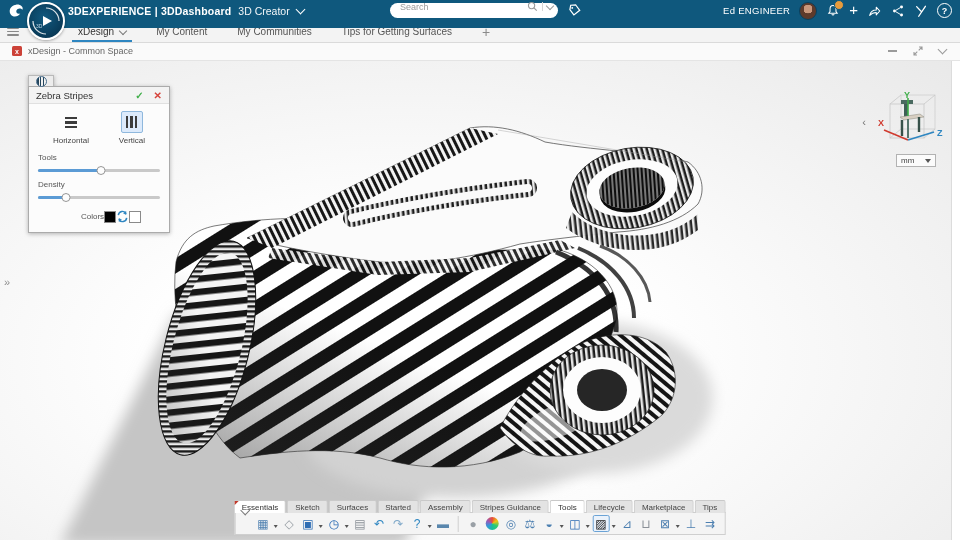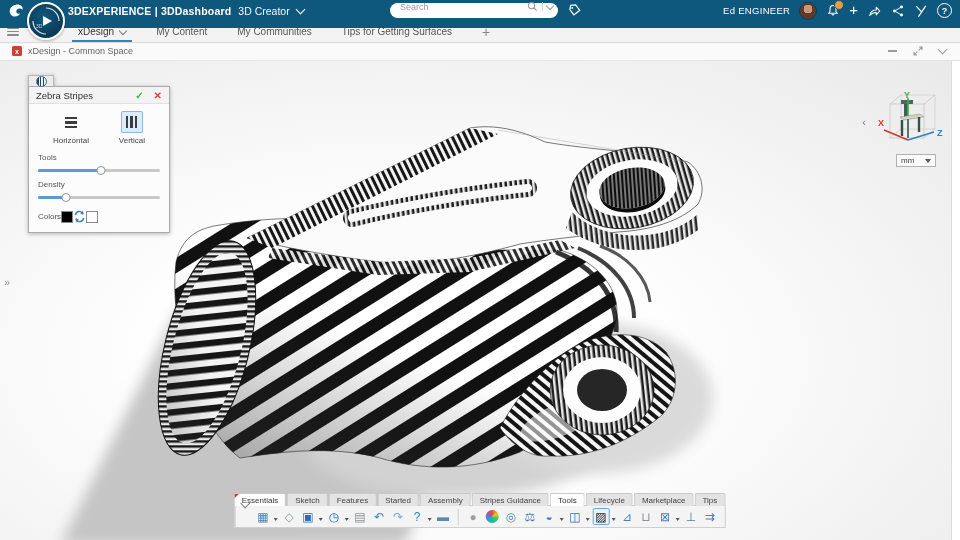--- a/index.html
+++ b/index.html
@@ -90,33 +90,33 @@
       border:1px solid transparent;border-radius:2px;box-sizing:border-box;}
   .oi.selected{background:#dceafb;border-color:#8fb8dd;}
   .hbars{width:12px;height:11px;background:repeating-linear-gradient(to bottom,#3c3c3c 0 2.4px,transparent 2.4px 4.4px);}
   .vbars{width:11px;height:12px;background:repeating-linear-gradient(to right,#3c3c3c 0 2.4px,transparent 2.4px 4.4px);}
   .sl-label{font-size:8px;color:#555;margin:5px 0 3px;}
   .slider{position:relative;height:10px;}
   .track{position:absolute;top:4px;left:0;right:0;height:2.5px;background:#c9c9c9;border-radius:2px;}
   .fill{position:absolute;top:4px;left:0;height:2.5px;background:#5b9bd5;border-radius:2px;}
   .thumb{position:absolute;top:1px;width:9px;height:9px;background:#fdfdfd;border:1px solid #979797;
          border-radius:50%;transform:translateX(-50%);box-sizing:border-box;}
-  .colors-row{display:flex;align-items:center;margin-top:8px;font-size:8px;color:#555;}
+  .colors-row{display:flex;align-items:center;margin-top:8px;font-size:8px;color:#555;margin-left:43px;}
   .swatch{width:12px;height:12px;border:1px solid #8a8a8a;box-sizing:border-box;}
 
   
   .vcube{position:absolute;right:14px;top:28px;width:72px;height:66px;}
   .vchev{position:absolute;right:94px;top:56px;color:#777;font-size:11px;}
   .units{position:absolute;right:24px;top:94px;width:40px;height:13px;border:1px solid #b2b2b2;background:#fbfbfb;
          font-size:8px;color:#444;display:flex;align-items:center;justify-content:space-between;
          padding:0 4px;box-sizing:border-box;}
   .uarr{width:0;height:0;border-left:3px solid transparent;border-right:3px solid transparent;border-top:4px solid #555;}
 
   
-  .ribbon{position:absolute;left:50%;transform:translateX(-50%);bottom:12px;display:flex;
+  .ribbon{position:absolute;left:50%;transform:translateX(-50%);bottom:5px;display:flex;
           flex-direction:column;align-items:center;z-index:15;}
   .rtabs{display:flex;align-items:flex-end;}
   .rtab{font-size:8px;color:#444;background:#e3e3e3;border:1px solid #c9c9c9;border-bottom:none;
         padding:2px 7px 1.5px;margin-right:1px;border-radius:2px 2px 0 0;position:relative;white-space:nowrap;}
   .rtab.active{background:#fff;color:#333;}
   .corner{position:absolute;left:0;top:0;width:0;height:0;border-left:4px solid #c0392b;border-bottom:4px solid transparent;}
   .rbar{display:flex;align-items:center;gap:2px;background:#f4f4f4;border:1px solid #cfcfcf;
         padding:2px 6px;margin-top:-1px;}
   .rcol{width:6px;height:6px;border-right:1.5px solid #7a7a7a;border-bottom:1.5px solid #7a7a7a;
         transform:rotate(45deg);margin:-8px 4px 0 0;align-self:flex-start;}
@@ -404,21 +404,21 @@
   </svg>
   <div class="units">
     <span>mm</span>
     <span class="uarr"></span>
   </div>
 
   <div class="ribbon">
     <div class="rtabs" id="ribbon-tabs">
         <div class="rtab active">Essentials<span class="corner"></span></div>
         <div class="rtab">Sketch</div>
-        <div class="rtab">Features</div>
+        <div class="rtab">Surfaces</div>
         <div class="rtab">Started</div>
         <div class="rtab">Assembly</div>
         <div class="rtab">Stripes Guidance</div>
         <div class="rtab active">Tools</div>
         <div class="rtab">Lifecycle</div>
         <div class="rtab">Marketplace</div>
         <div class="rtab">Tips</div>
       </div>
     <div class="rbar">
       <span class="rcol"></span>

